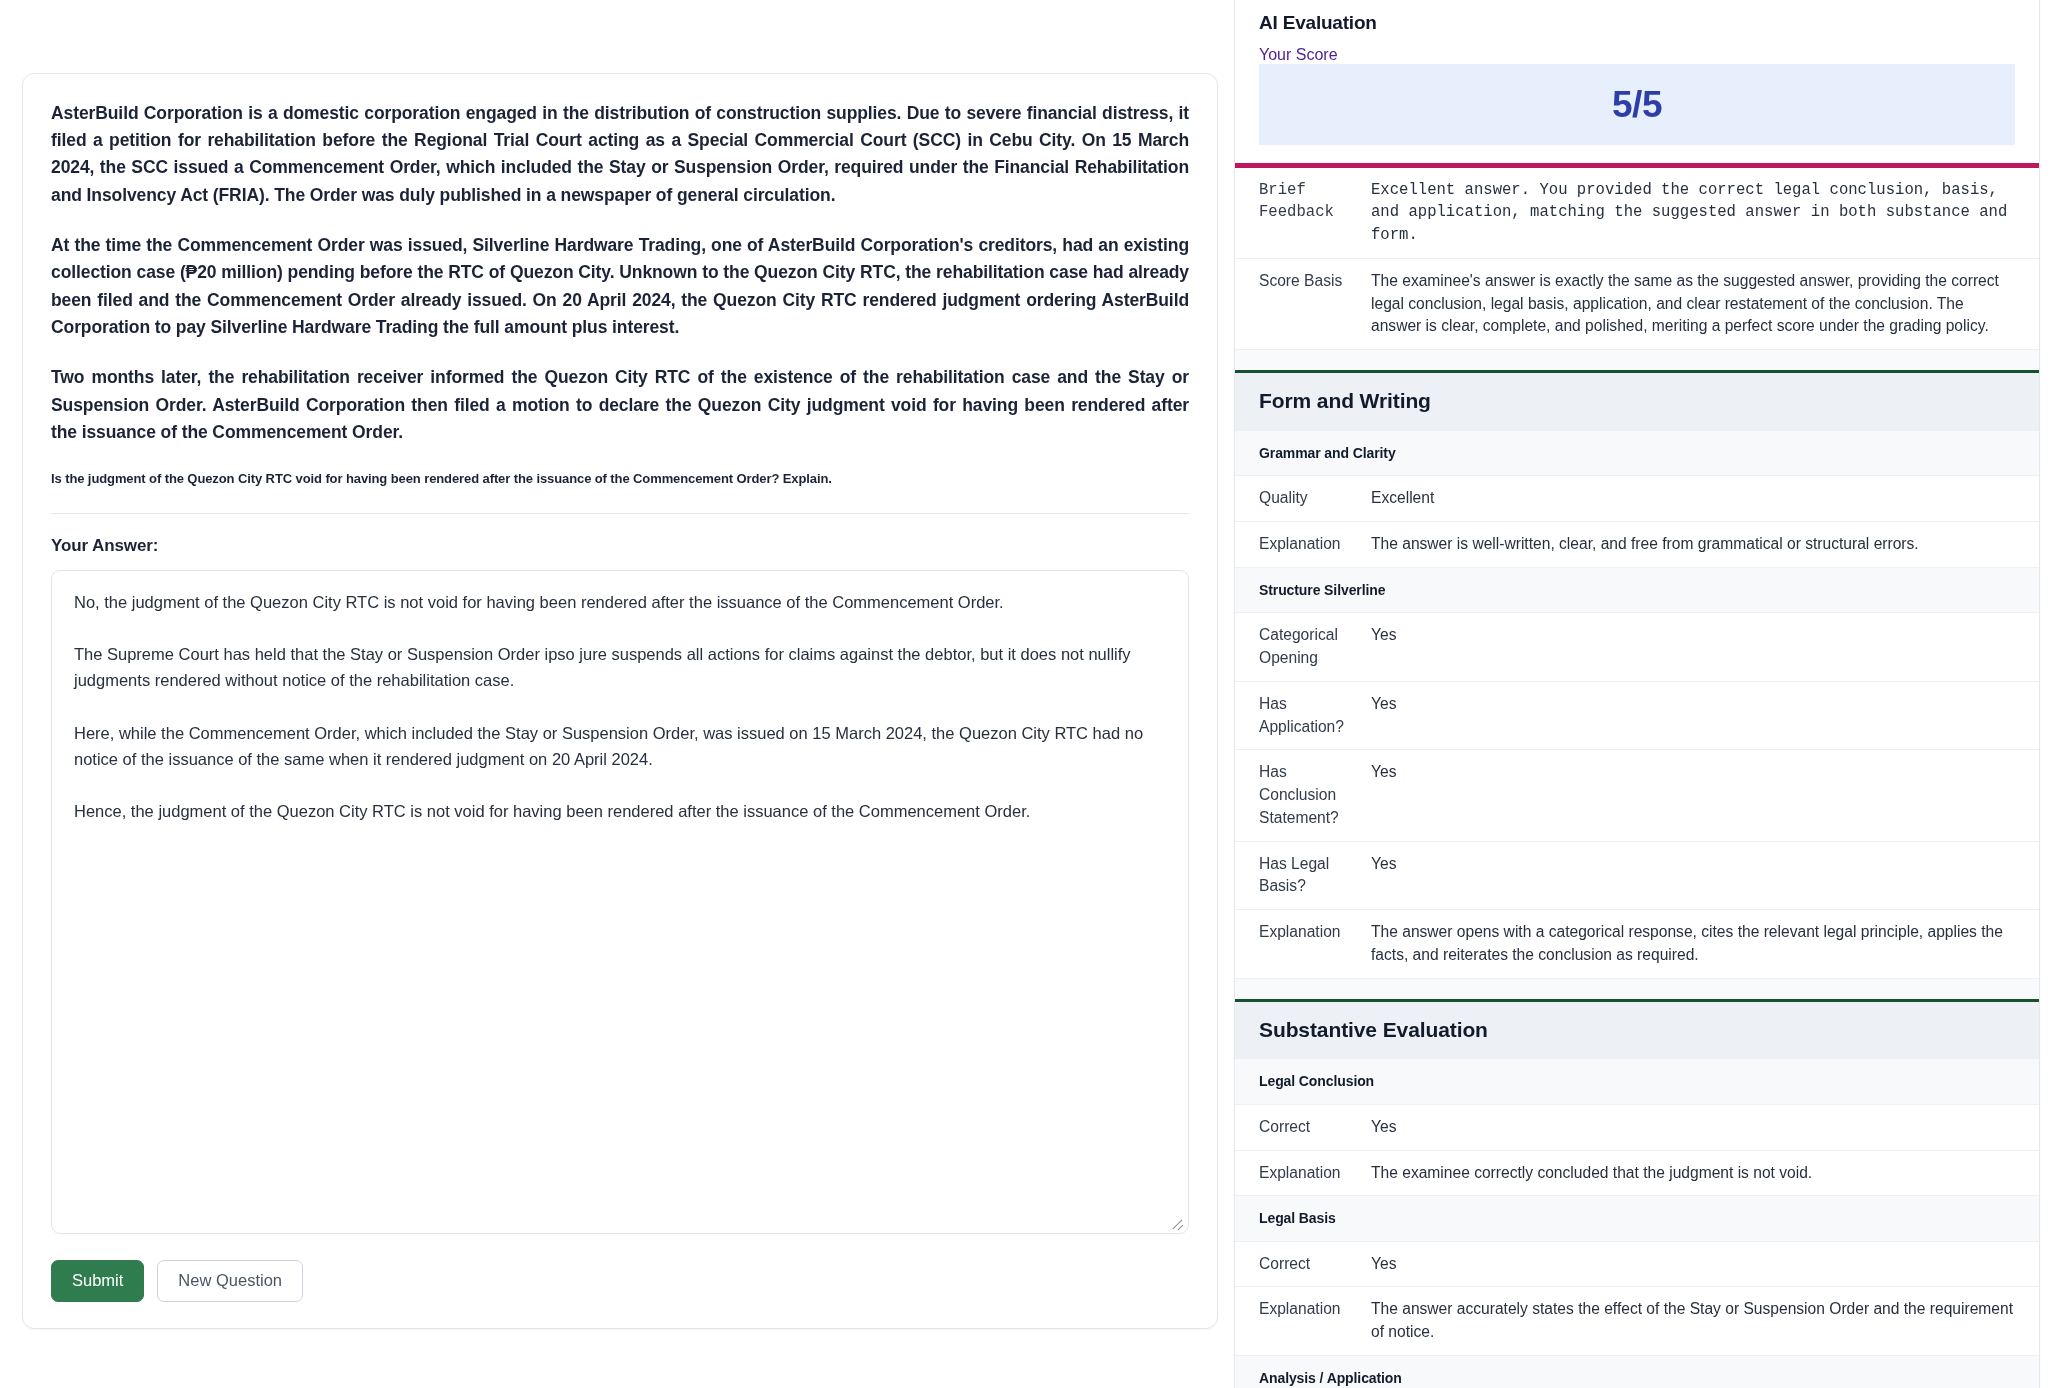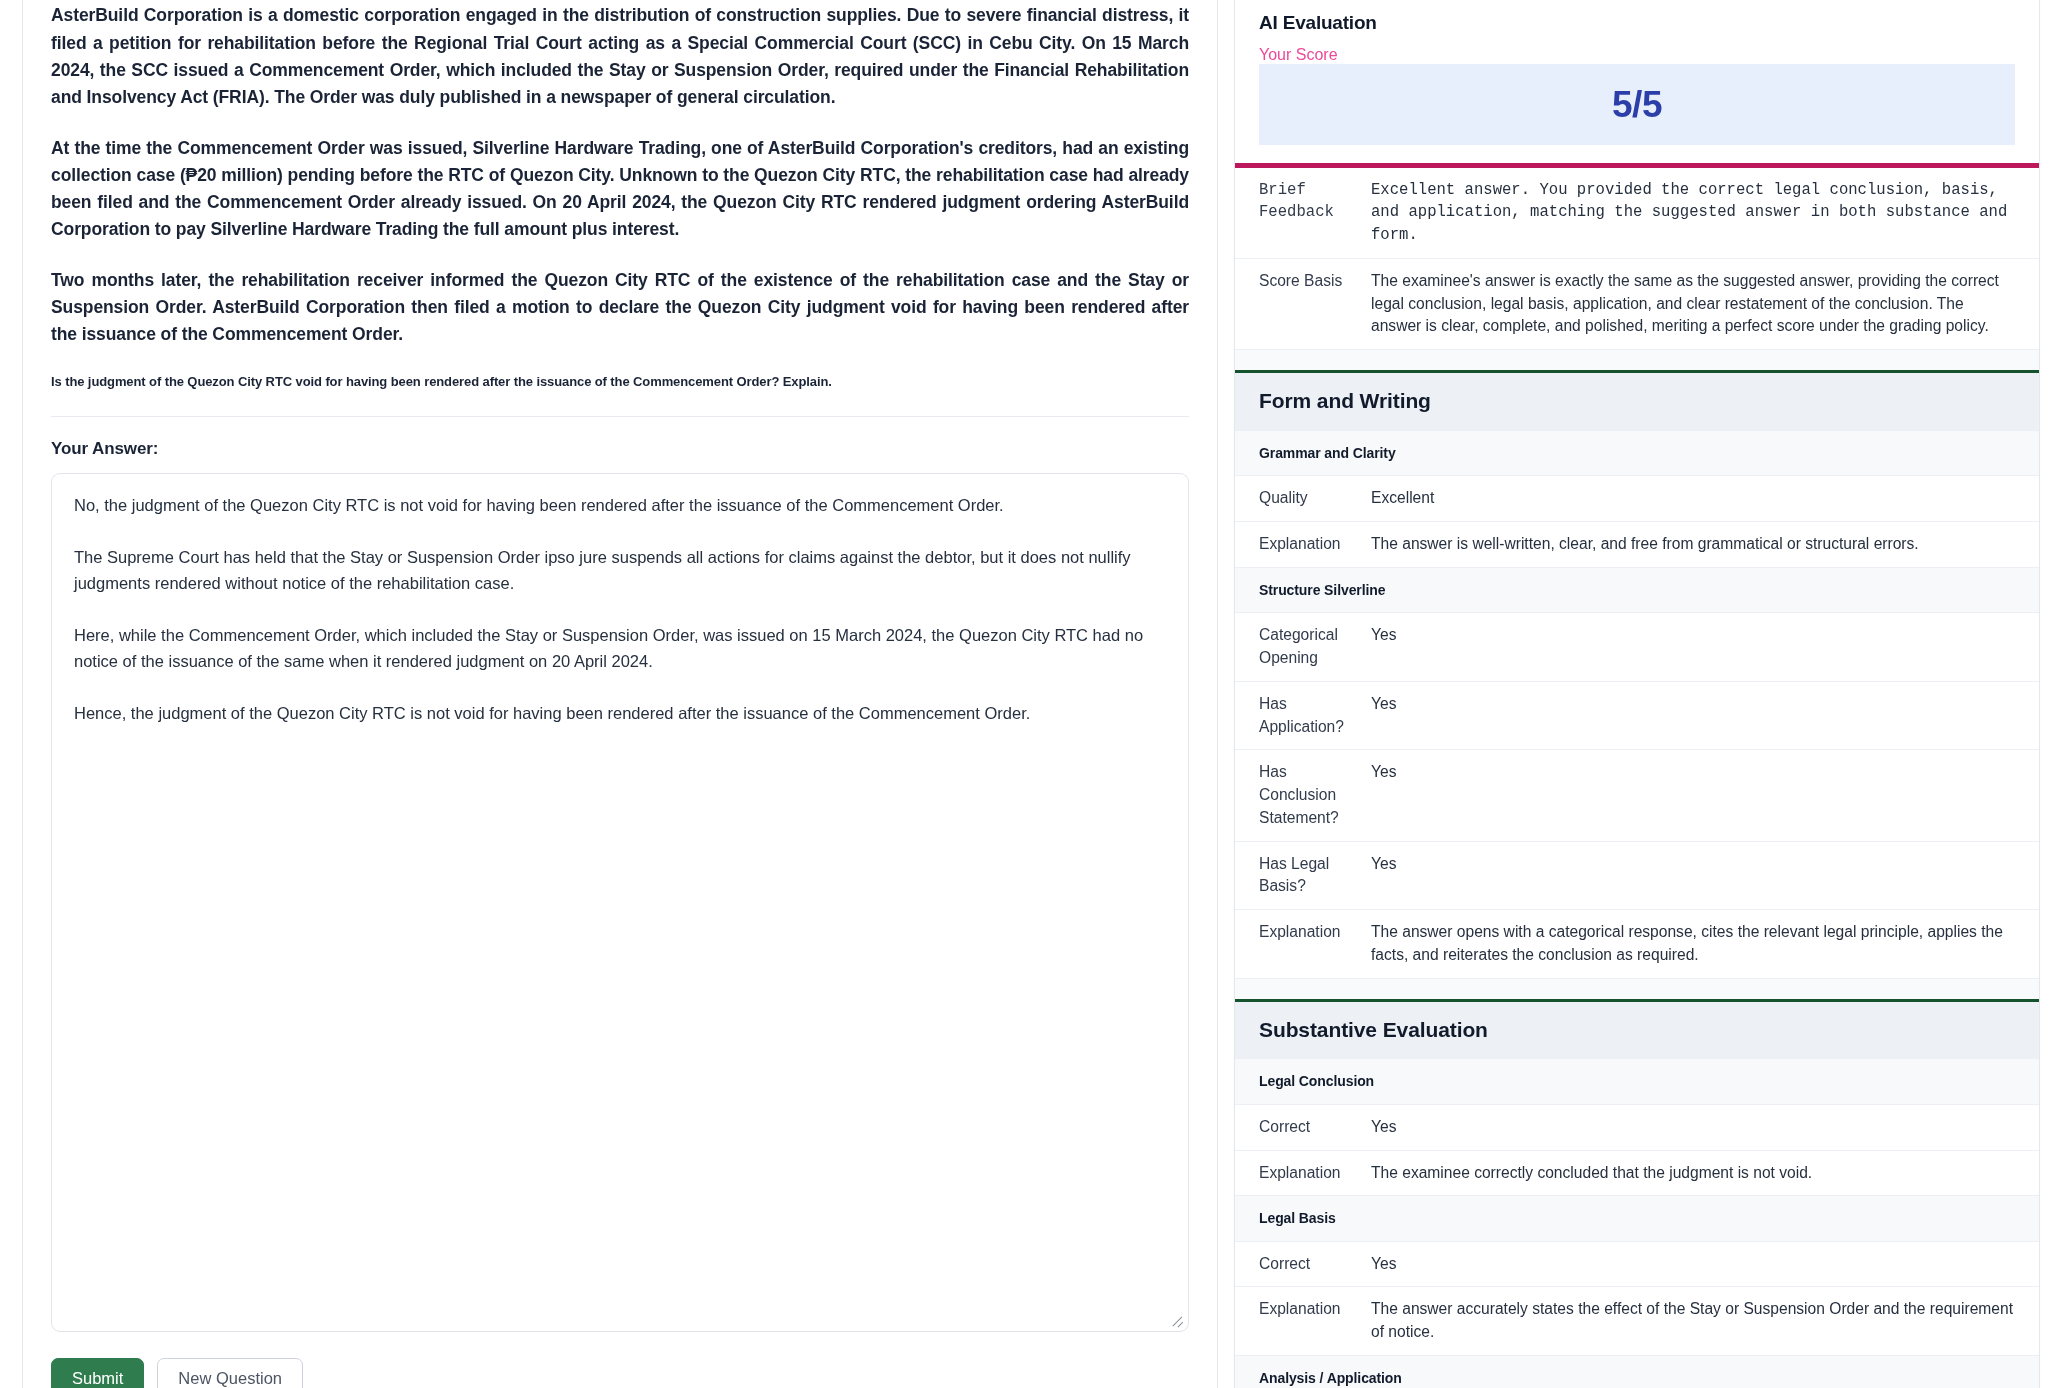--- a/index.html
+++ b/index.html
@@ -62,21 +62,21 @@
     font-weight: 700;
     color: #1b2437;
     margin-bottom: 14px;
     letter-spacing: -0.1px;
   }
   .answer-box {
     position: relative;
     border: 1px solid #e1e5ea;
     border-radius: 9px;
     background: #ffffff;
-    height: 859px;
+    height: 664px;
     padding: 18px 22px;
     overflow: hidden;
   }
   .answer-box p {
     font-size: 16.5px;
     line-height: 1.58;
     color: #26303f;
     margin: 0 0 26px 0;
     font-weight: 400;
   }
@@ -139,21 +139,21 @@
   .eval-title {
     font-size: 19px;
     font-weight: 700;
     color: #111a2b;
     padding: 0 24px;
     margin-bottom: 12px;
     letter-spacing: -0.2px;
   }
   .score-label {
     font-size: 16px;
-    color: #ec4899;
+    color: #4c1d95;
     padding: 0 24px;
     margin-bottom: 0;
   }
   .score-box {
     background: #e7eefc;
     margin: 0 24px 0 24px;
     padding: 22px 0;
     text-align: center;
   }
   .score-value {

